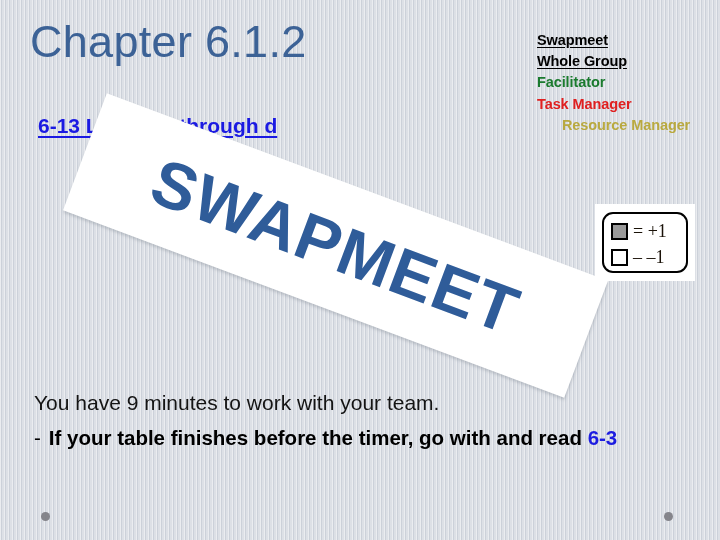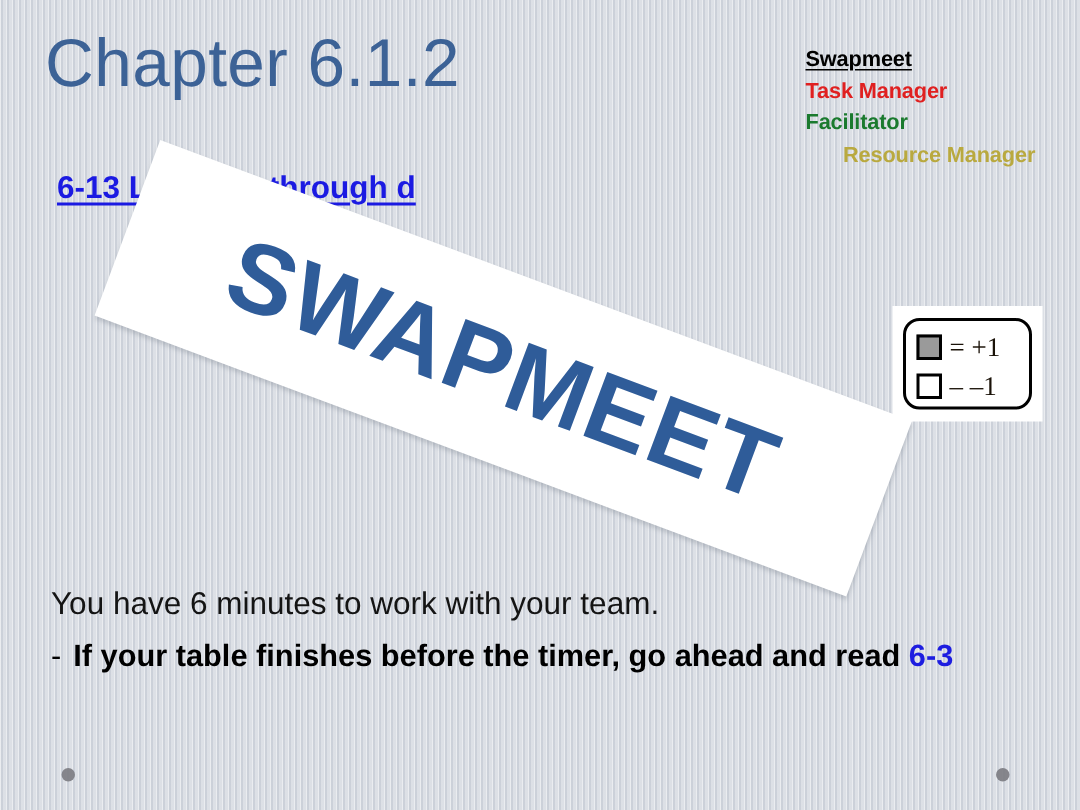--- a/index.html
+++ b/index.html
@@ -204,22 +204,23 @@
 <body>
 
 <div id="slide">
 
   <div id="title" style="color: rgb(60, 98, 150);">Chapter 6.1.2</div>
 
   <div id="subtitle" style="color: rgb(27, 26, 226);">6-13  Letters a through d</div>
 
   <div id="roles">
     <div class="role hdr" style="color: rgb(0, 0, 0);">Swapmeet</div>
+    <div class="role hdr" style="color: rgb(0, 0, 0);">Whole Group</div>
+    <div class="role" style="color: rgb(26, 122, 46);">Facilitator</div>
     <div class="role" style="color: rgb(224, 32, 32);">Task Manager</div>
-    <div class="role" style="color: rgb(26, 122, 46);">Facilitator</div>
     <div class="role" style="color: rgb(185, 169, 63); margin-left: 25px;">Resource Manager</div>
   </div>
 
   <div id="banner-wrap" style="transform: rotate(20.5deg);">
     <div id="banner" style="background: rgb(255, 255, 255);">
       <span id="banner-text" style="color: rgb(47, 92, 153);">SWAPMEET</span>
     </div>
   </div>
 
   <div id="legend-plate">
@@ -229,25 +230,25 @@
         <span class="legend-label">= +1</span>
       </div>
       <div class="legend-row">
         <span class="swatch empty" style="background: rgb(255, 255, 255);"></span>
         <span class="legend-label">– –1</span>
       </div>
     </div>
   </div>
 
   <div id="body-text">
-    <div id="line1">You have 6 minutes to work with your team.</div>
+    <div id="line1">You have 9 minutes to work with your team.</div>
     <div id="bullet-line">
       <span id="bullet-dash">-</span>
       <span id="bullet-body">
-        <span>If your table finishes before the timer, go ahead and read </span><span class="ref-blue">6-3</span>
+        <span>If your table finishes before the timer, go with and read </span><span class="ref-blue">6-3</span>
       </span>
     </div>
   </div>
 
   <div class="deco-dot" id="deco-dot-left"></div>
   <div class="deco-dot" id="deco-dot-right"></div>
 
 </div>
 
 </body></html>

